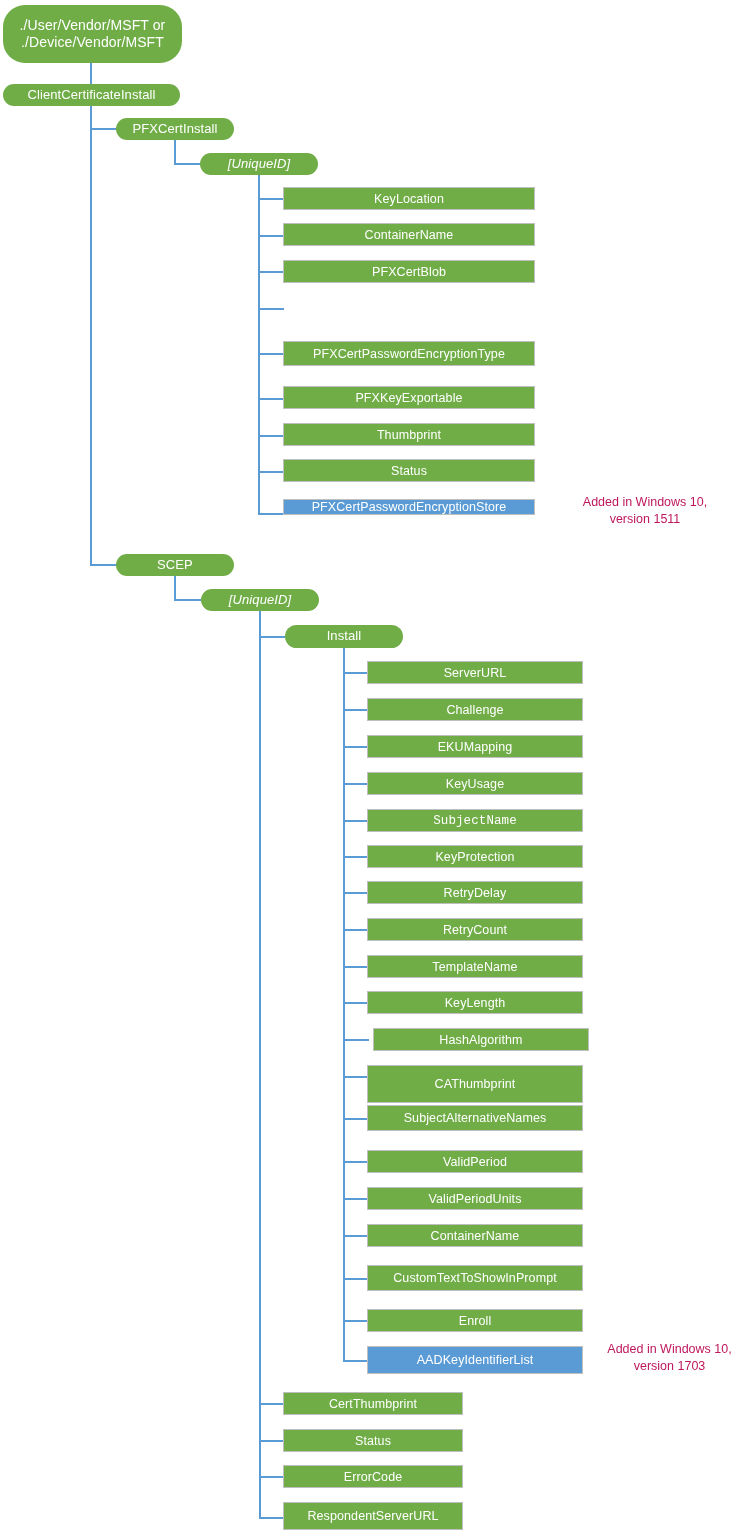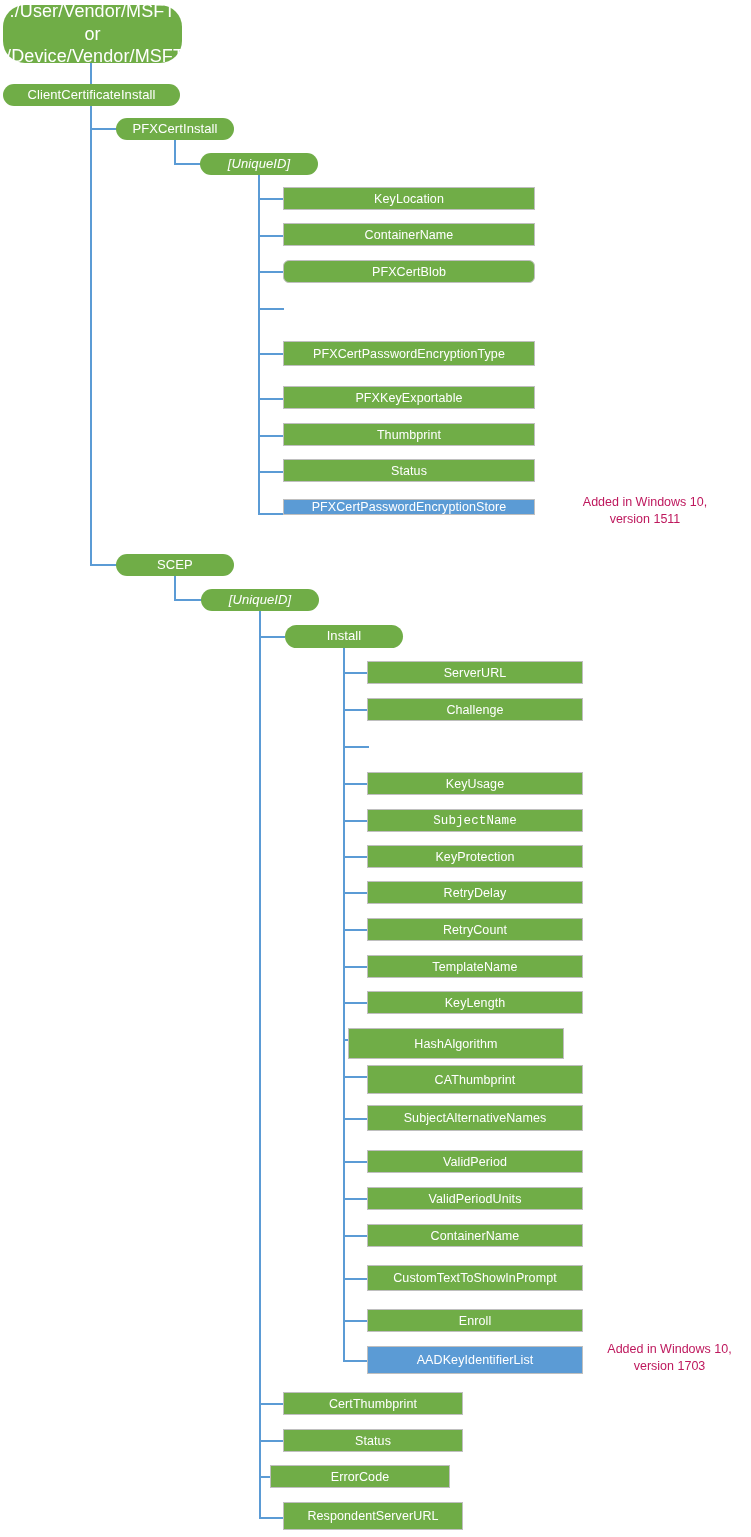--- a/index.html
+++ b/index.html
@@ -37,21 +37,21 @@
     text-align:center;
     font-size:13px;
     line-height:1.25;
     letter-spacing:.1px;
     box-sizing:border-box;
     padding:0 8px;
     white-space:pre-line;
   }
   .pill.root{
     border-radius:22px;
-    font-size:18px;
+    font-size:14px;
   }
   .pill.italic{
     font-style:italic;
   }
   
   .rect{
     position:absolute;
     background:#70AD47;
     border:1px solid #BFBFBF;
     color:#ffffff;
@@ -136,56 +136,57 @@
 ./Device/Vendor/MSFT</div>
 
   <div class="pill" style="left:3px; top:84px; width:177px; height:22px;">ClientCertificateInstall</div>
 
   <div class="pill" style="left:116px; top:118px; width:118px; height:22px;">PFXCertInstall</div>
 
   <div class="pill italic" style="left:200px; top:153px; width:118px; height:22px;">[UniqueID]</div>
 
   <div class="rect" style="left:283px; top:187px; width:252px; height:23px;">KeyLocation</div>
   <div class="rect" style="left:283px; top:223px; width:252px; height:23px;">ContainerName</div>
-  <div class="rect" style="left:283px; top:260px; width:252px; height:23px;border-radius:6px;">PFXCertBlob</div>
+  <div class="rect" style="left:283px; top:260px; width:252px; height:23px;">PFXCertBlob</div>
   <div class="rect" style="left:283px; top:341px; width:252px; height:25px;">PFXCertPasswordEncryptionType</div>
   <div class="rect" style="left:283px; top:386px; width:252px; height:23px;">PFXKeyExportable</div>
   <div class="rect" style="left:283px; top:423px; width:252px; height:23px;">Thumbprint</div>
   <div class="rect" style="left:283px; top:459px; width:252px; height:23px;">Status</div>
   <div class="rect blue" style="left:283px; top:499px; width:252px; height:16px;">PFXCertPasswordEncryptionStore</div>
 
   <div class="note" style="left:545px; top:494px; width:200px;">Added in Windows 10,
 version 1511</div>
 
   <div class="pill" style="left:116px; top:554px; width:118px; height:22px;">SCEP</div>
 
   <div class="pill italic" style="left:201px; top:589px; width:118px; height:22px;">[UniqueID]</div>
 
   <div class="pill" style="left:285px; top:625px; width:118px; height:23px;">Install</div>
 
   <div class="rect" style="left:367px; top:661px;  width:216px; height:23px;">ServerURL</div>
   <div class="rect" style="left:367px; top:698px;  width:216px; height:23px;">Challenge</div>
+  <div class="rect" style="left:367px; top:735px;  width:216px; height:23px;">EKUMapping</div>
   <div class="rect" style="left:367px; top:772px;  width:216px; height:23px;">KeyUsage</div>
   <div class="rect" style="left:367px; top:809px;  width:216px; height:23px;font-family:Liberation Mono, monospace;">SubjectName</div>
   <div class="rect" style="left:367px; top:845px;  width:216px; height:23px;">KeyProtection</div>
   <div class="rect" style="left:367px; top:881px;  width:216px; height:23px;">RetryDelay</div>
   <div class="rect" style="left:367px; top:918px;  width:216px; height:23px;">RetryCount</div>
   <div class="rect" style="left:367px; top:955px;  width:216px; height:23px;">TemplateName</div>
   <div class="rect" style="left:367px; top:991px;  width:216px; height:23px;">KeyLength</div>
-  <div class="rect" style="left:348px; top:1028px; width:216px; height:31px;">HashAlgorithm</div>
-  <div class="rect" style="left:367px; top:1065px; width:216px; height:29px;">CAThumbprint</div>
+  <div class="rect" style="left:373px; top:1028px; width:216px; height:23px;">HashAlgorithm</div>
+  <div class="rect" style="left:367px; top:1065px; width:216px; height:38px;">CAThumbprint</div>
   <div class="rect" style="left:367px; top:1105px; width:216px; height:26px;">SubjectAlternativeNames</div>
   <div class="rect" style="left:367px; top:1150px; width:216px; height:23px;">ValidPeriod</div>
   <div class="rect" style="left:367px; top:1187px; width:216px; height:23px;">ValidPeriodUnits</div>
   <div class="rect" style="left:367px; top:1224px; width:216px; height:23px;">ContainerName</div>
   <div class="rect" style="left:367px; top:1265px; width:216px; height:26px;">CustomTextToShowInPrompt</div>
   <div class="rect" style="left:367px; top:1309px; width:216px; height:23px;">Enroll</div>
   <div class="rect blue" style="left:367px; top:1346px; width:216px; height:28px;">AADKeyIdentifierList</div>
 
   <div class="note" style="left:592px; top:1341px; width:155px;">Added in Windows 10,
 version 1703</div>
 
   <div class="rect" style="left:283px; top:1392px; width:180px; height:23px;">CertThumbprint</div>
   <div class="rect" style="left:283px; top:1429px; width:180px; height:23px;">Status</div>
-  <div class="rect" style="left:270px; top:1465px; width:180px; height:23px;">ErrorCode</div>
+  <div class="rect" style="left:283px; top:1465px; width:180px; height:23px;">ErrorCode</div>
   <div class="rect" style="left:283px; top:1502px; width:180px; height:28px;">RespondentServerURL</div>
 
 </div>
 
 </body></html>

